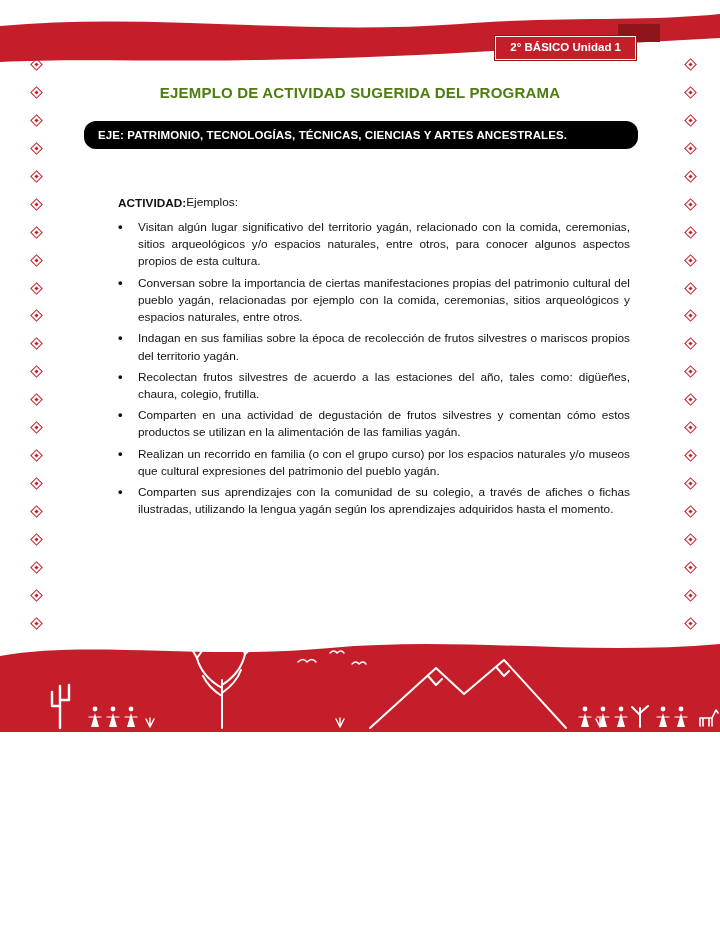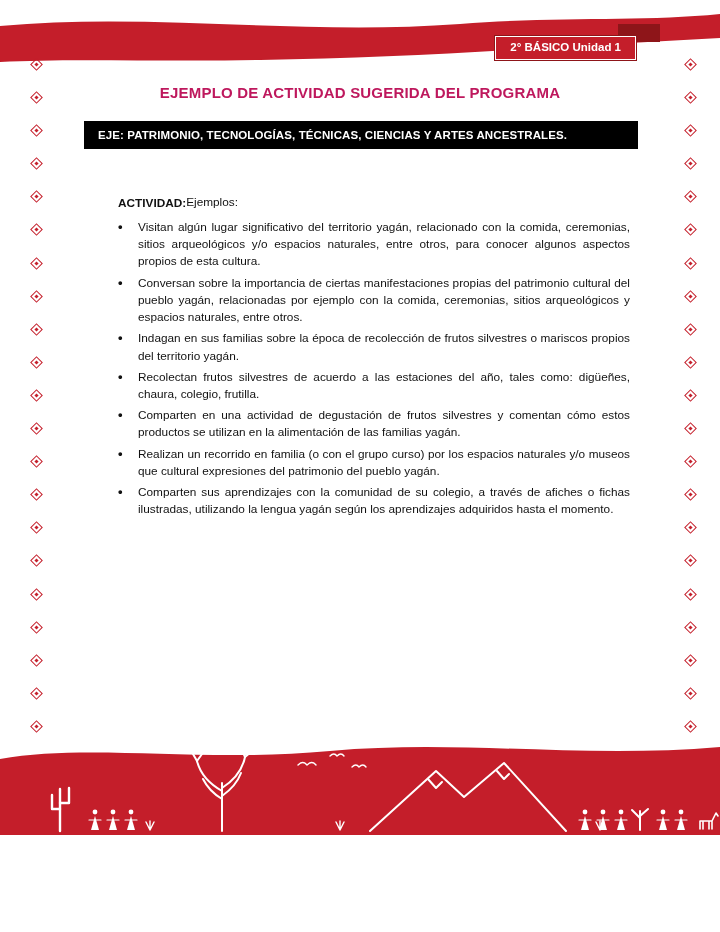--- a/index.html
+++ b/index.html
@@ -1,19 +1,19 @@
 <!DOCTYPE html>
 <html style="--red: #C41E2A; --dark-red: #8E1519;"><head>
 <meta charset="utf-8">
 <style>
   * { margin:0; padding:0; box-sizing:border-box; }
   html,body { width:720px; height:932px; }
   body { font-family:"Liberation Sans", sans-serif; background:#fff; color:#111; }
 
-  .page { position:relative; width:720px; height:835px; background:#fff; overflow:hidden; }
+  .page { position:relative; width:720px; height:732px; background:#fff; overflow:hidden; }
 
   
   .top-wave { position:absolute; top:0; left:0; width:720px; height:78px; }
   .top-wave svg { width:100%; height:100%; display:block; }
   .red-fill { fill:var(--red,#C41E2A); }
 
   .badge-tab { position:absolute; top:24px; right:60px; width:42px; height:18px;
                background:var(--dark-red,#8E1519); }
   .badge { position:absolute; top:36px; right:84px; background:var(--red,#C41E2A);
            color:#fff; font-weight:bold; font-size:11.5px; line-height:1;
@@ -27,26 +27,26 @@
   .ornaments.left  { left:28px; }
   .ornaments.right { right:22px; }
   .diamond { width:9px; height:9px; border:1.5px solid var(--red,#C41E2A);
              transform:rotate(45deg); position:relative; }
   .diamond::after { content:""; position:absolute; inset:1.8px;
                     background:var(--red,#C41E2A); }
 
   
   .content { position:absolute; left:90px; right:90px; top:84px; }
 
-  .title { text-align:center; font-weight:bold; font-size:15px; color:#be185d;
+  .title { text-align:center; font-weight:bold; font-size:15px; color:#4d7c0f;
            letter-spacing:0.2px; }
 
   .eje-bar { margin-top:20px; margin-left:-6px; margin-right:-8px;
              background:#000; color:#fff; font-weight:bold; font-size:11.5px;
-             padding:8px 14px; letter-spacing:0.1px; }
+             padding:8px 14px; letter-spacing:0.1px;border-radius:12px; }
 
   .activity { margin-top:46px; font-size:11.8px; line-height:1.46;
               text-align:justify; padding-left:62px;margin-left:28px; }
   .activity .label { float:left; margin-left:-62px; font-weight:bold; }
 
   .examples-label { margin-top:18px; font-size:11.8px; }
 
   ul.examples { list-style:none; margin-top:10px; }
   ul.examples li { position:relative; padding-left:48px; margin-bottom:4px;
                    font-size:11.8px; line-height:1.46; text-align:justify; }

